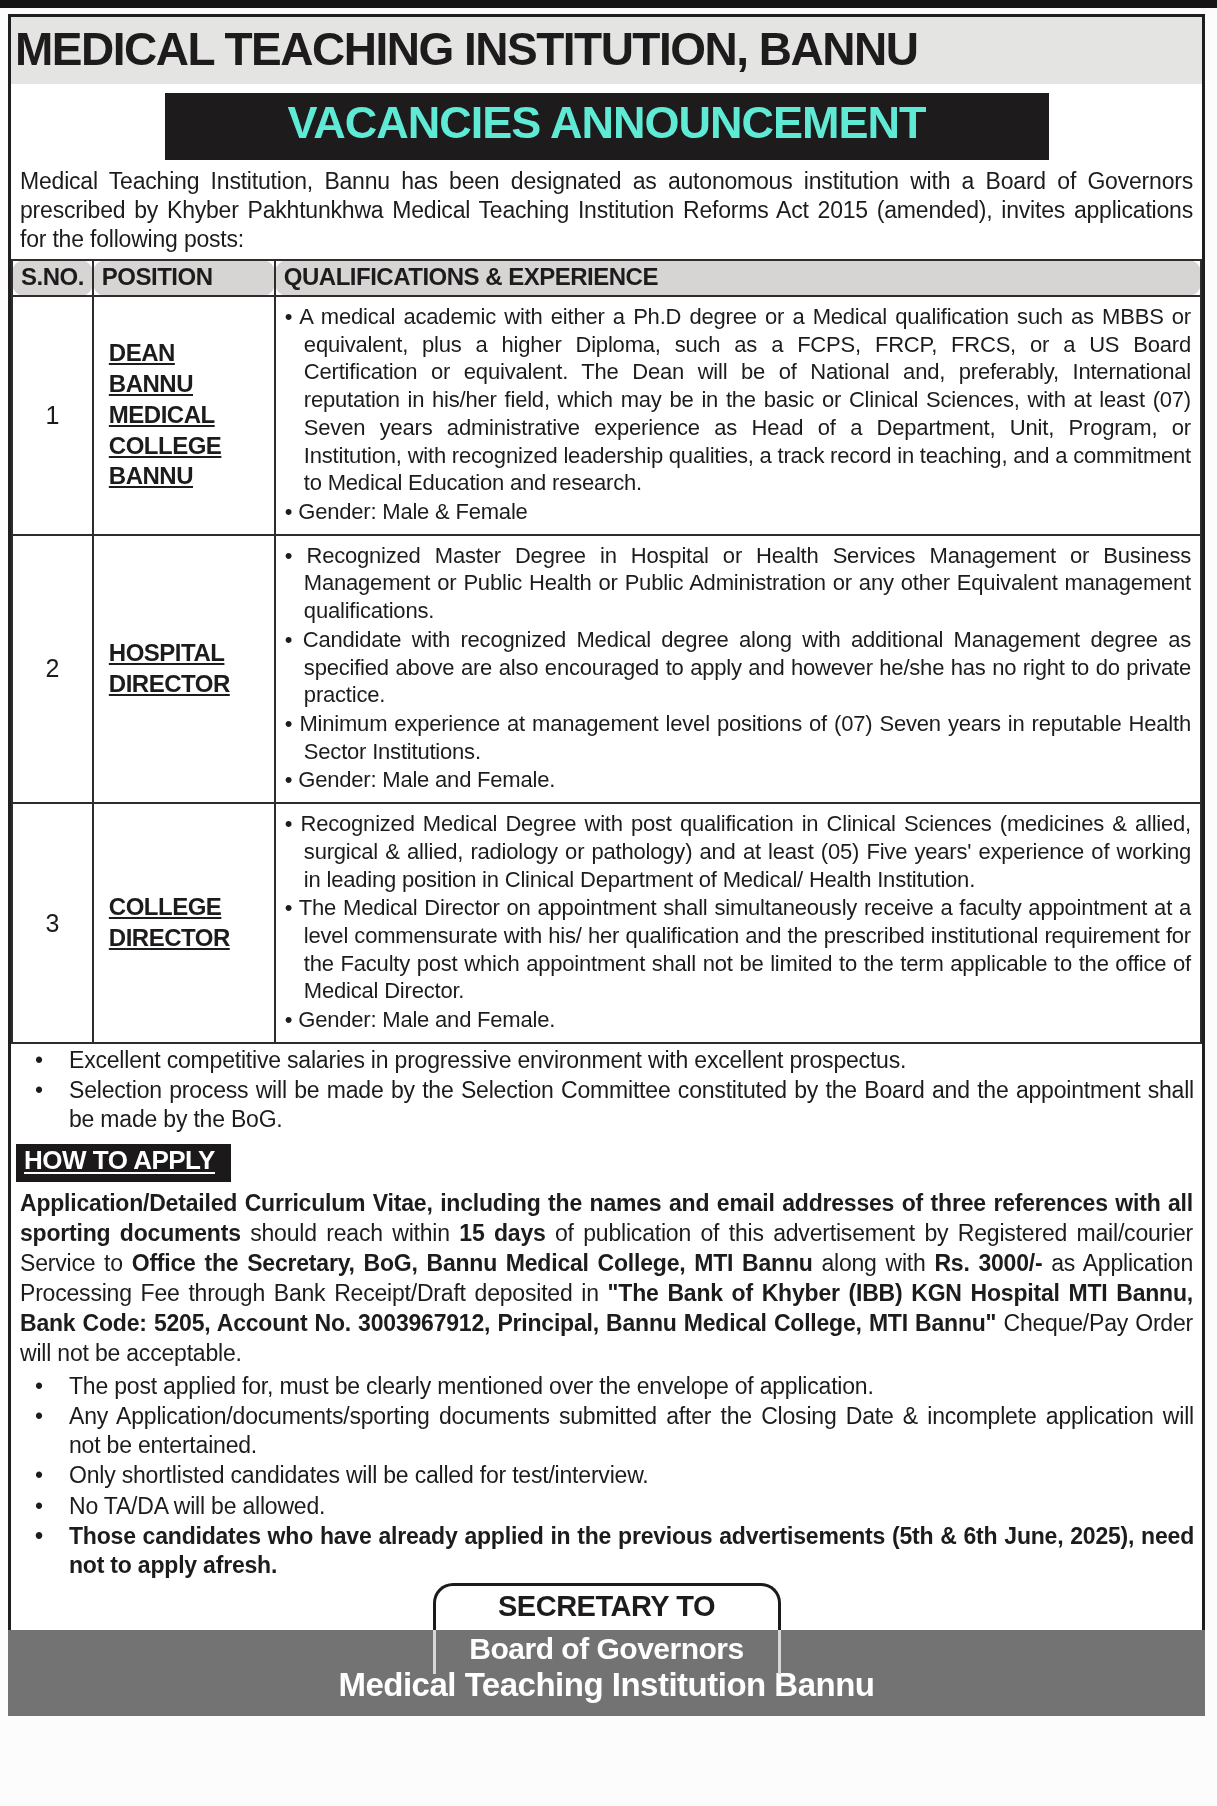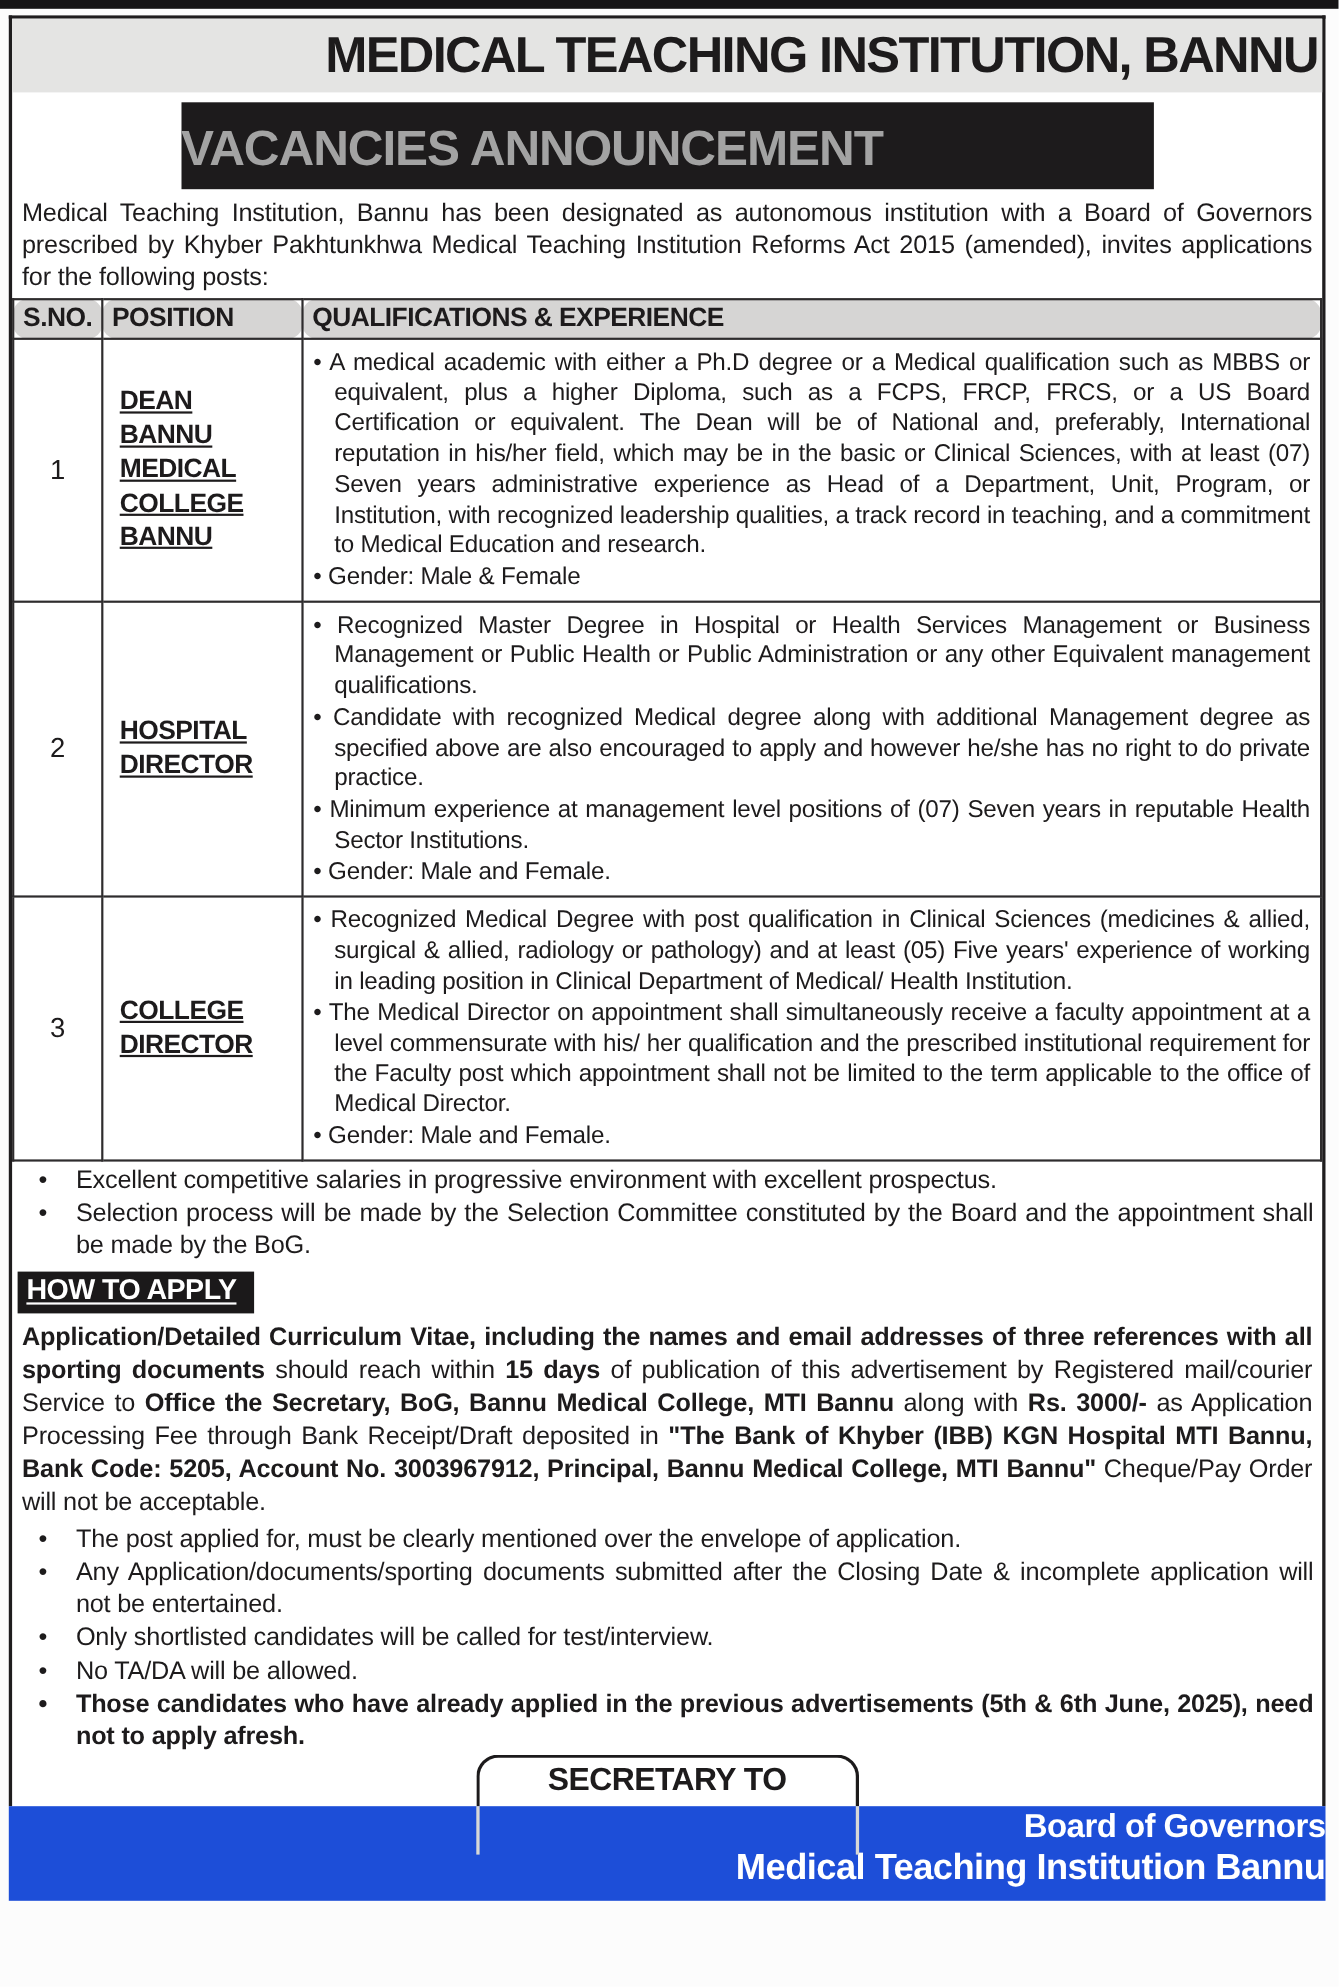--- a/index.html
+++ b/index.html
@@ -15,36 +15,37 @@
   }
   .top-strip { width: 100%; height: 8px; background: #161415; }
   .doc {
     margin: 6px 12px 0 8px;
     border: 3px solid #1f1d1e;
     border-bottom: none;
     background: #ffffff;
   }
   .masthead {
     background: #e4e4e3;
-    text-align: right;
+    text-align: left;
     font-weight: 700;
     font-size: 46px;
     letter-spacing: -1.5px;
     padding: 5px 4px 8px;
     color: #1d1b1c;
   }
   .banner {
     background: #1d1b1c;
-    color: #a3a3a3;
+    color: #5eead4;
     width: 884px;
     margin: 9px auto 7px;
+    text-align: center;
     font-weight: 700;
     font-size: 45px;
     letter-spacing: -1px;
-    padding: 16px 0 11px;
+    padding: 4px 0 11px;
   }
   .intro {
     margin: 2px 9px 5px;
     font-size: 23px;
     line-height: 1.26;
     text-align: justify;
   }
   table.vac {
     width: 100%;
     border-collapse: collapse;
@@ -101,23 +102,23 @@
     border-radius: 20px 20px 0 0;
     text-align: center;
     font-weight: 700;
     font-size: 29px;
     letter-spacing: -0.5px;
     padding: 4px 0 7px;
   }
   .footer-band {
     position: relative;
     margin: 0 12px 0 8px;
-    background: #1d4ed8;
+    background: #737373;
     color: #ffffff;
-    text-align: right;
+    text-align: center;
     padding: 2px 0 12px;
   }
   .band-line { position: absolute; top: 0; width: 3px; height: 44px; background: #d8d8d6; }
   .band-line.left  { left: calc(50% - 174px); }
   .band-line.right { left: calc(50% + 171px); }
   .band-l2 { font-size: 30px; font-weight: 700; letter-spacing: -0.5px; }
   .band-l3 { font-size: 33px; font-weight: 700; letter-spacing: -0.5px; }
 </style>
 </head>
 <body>

